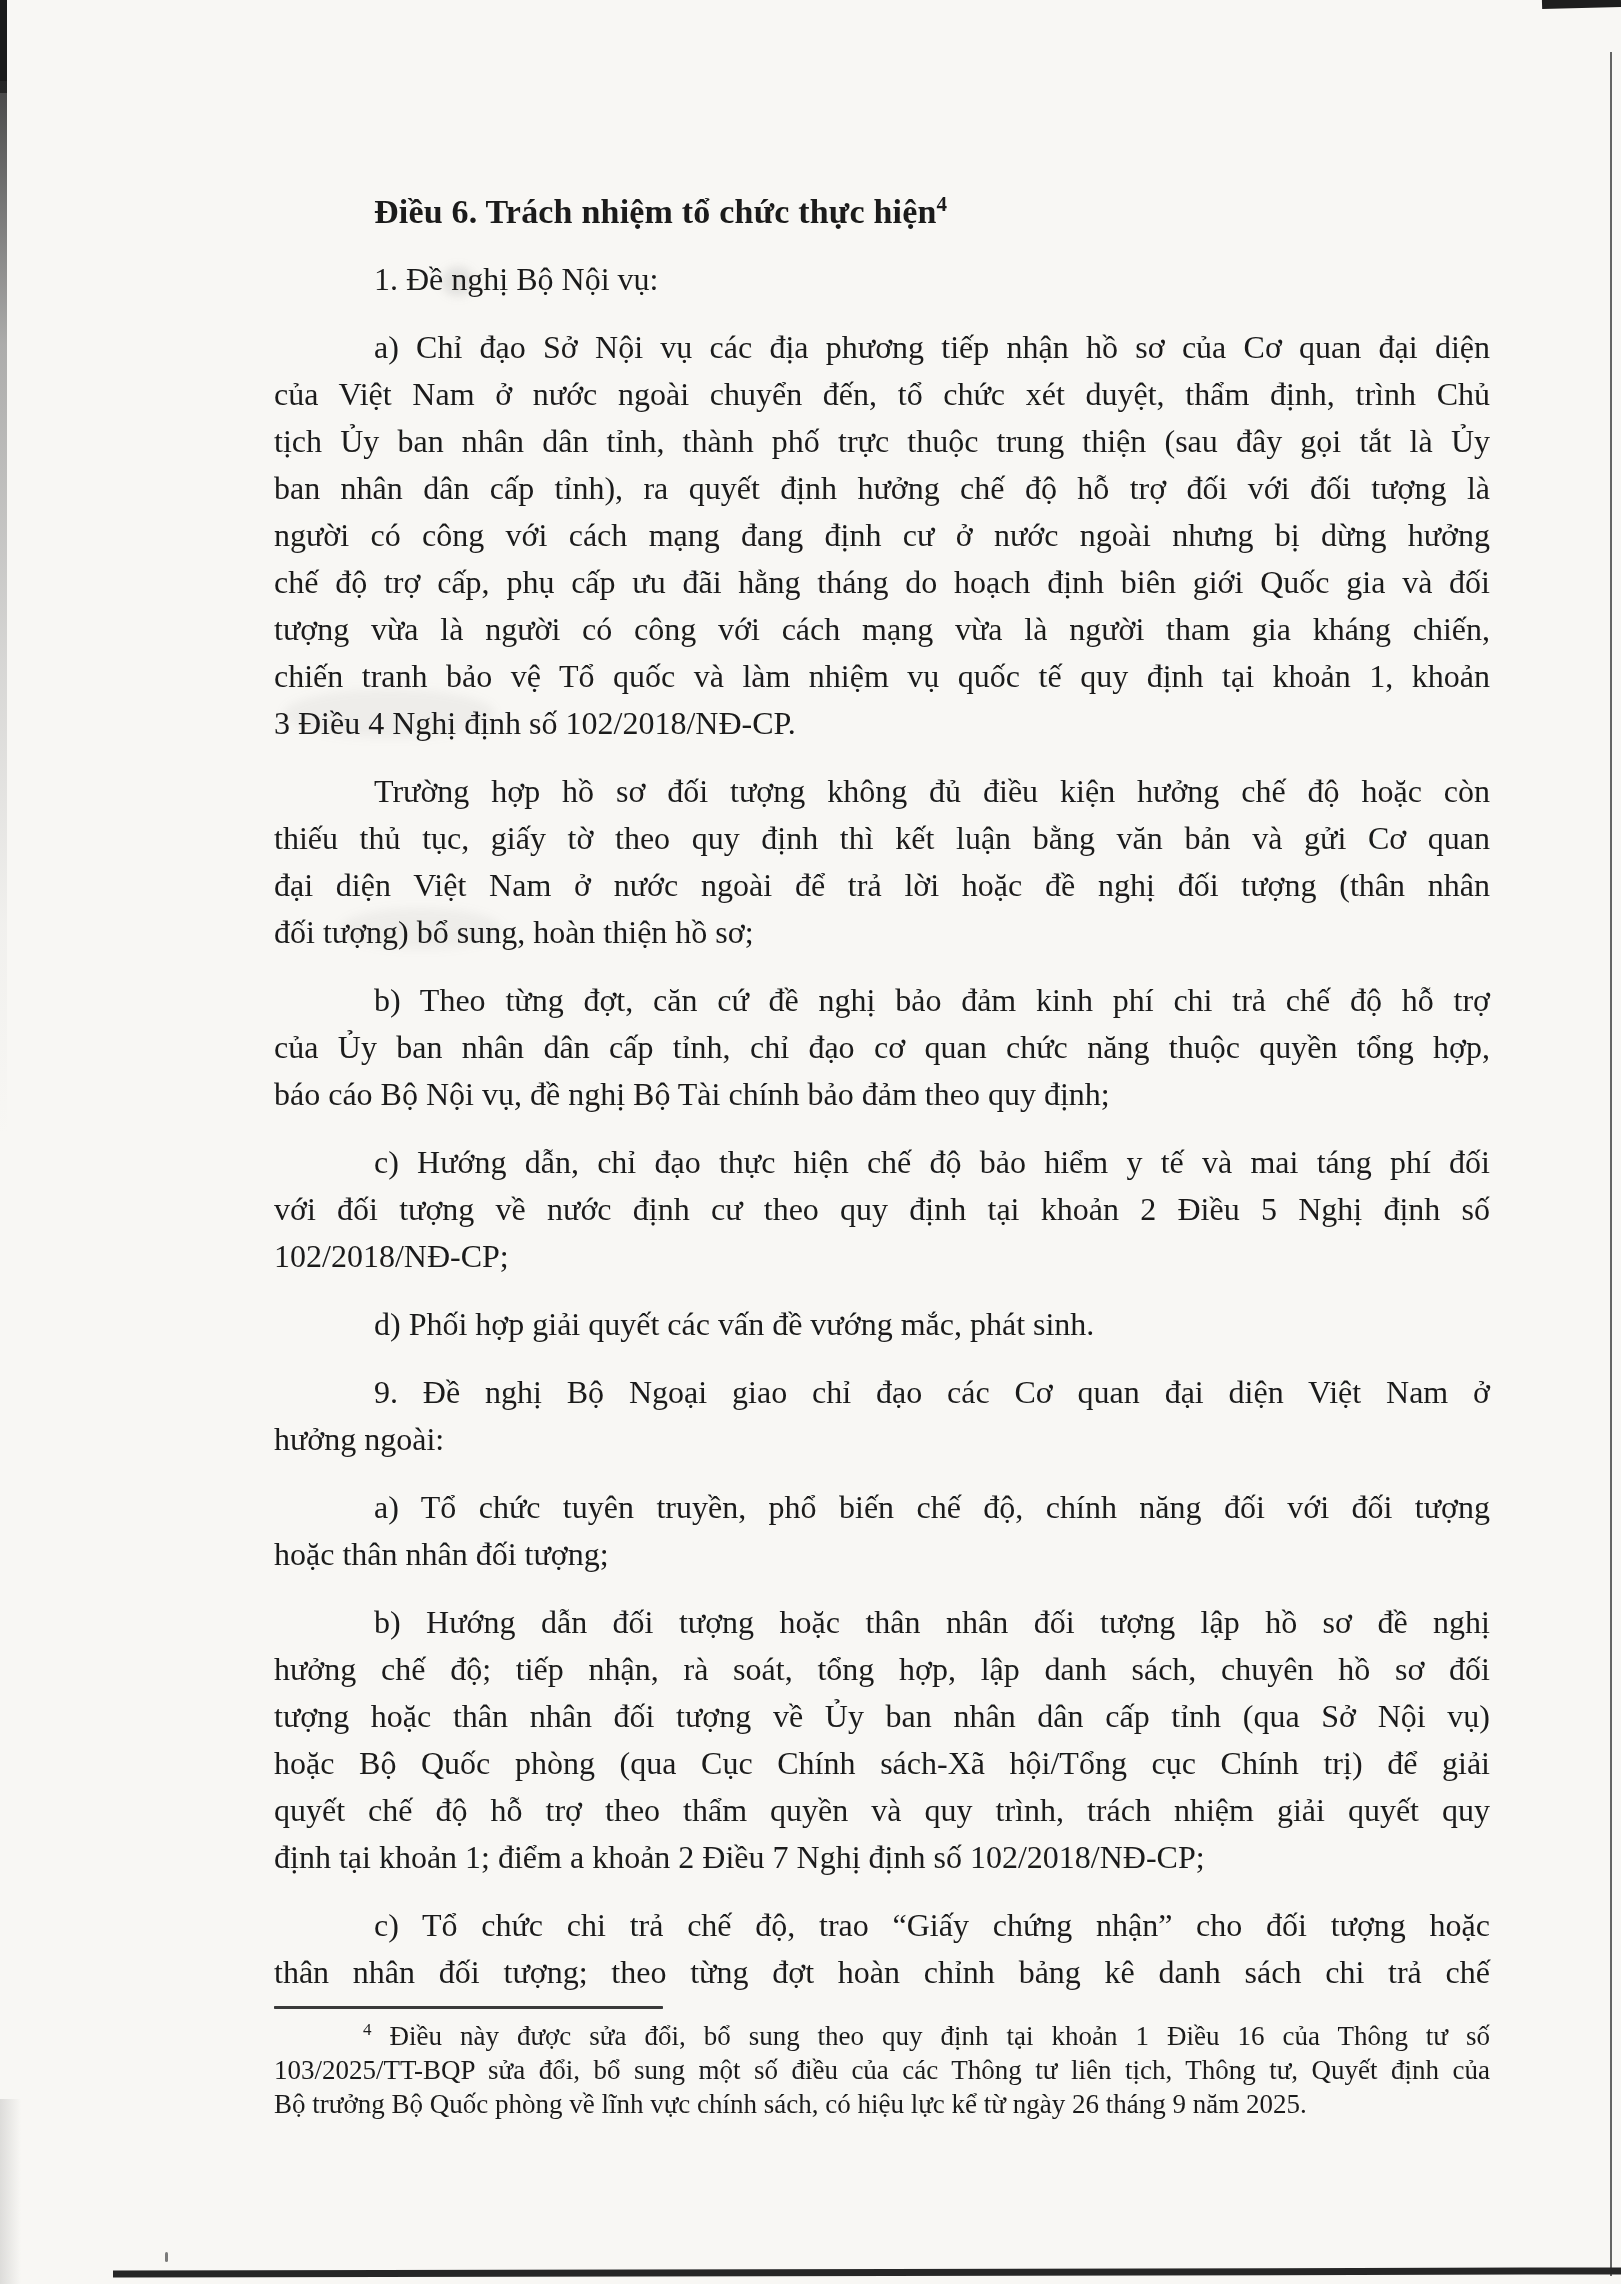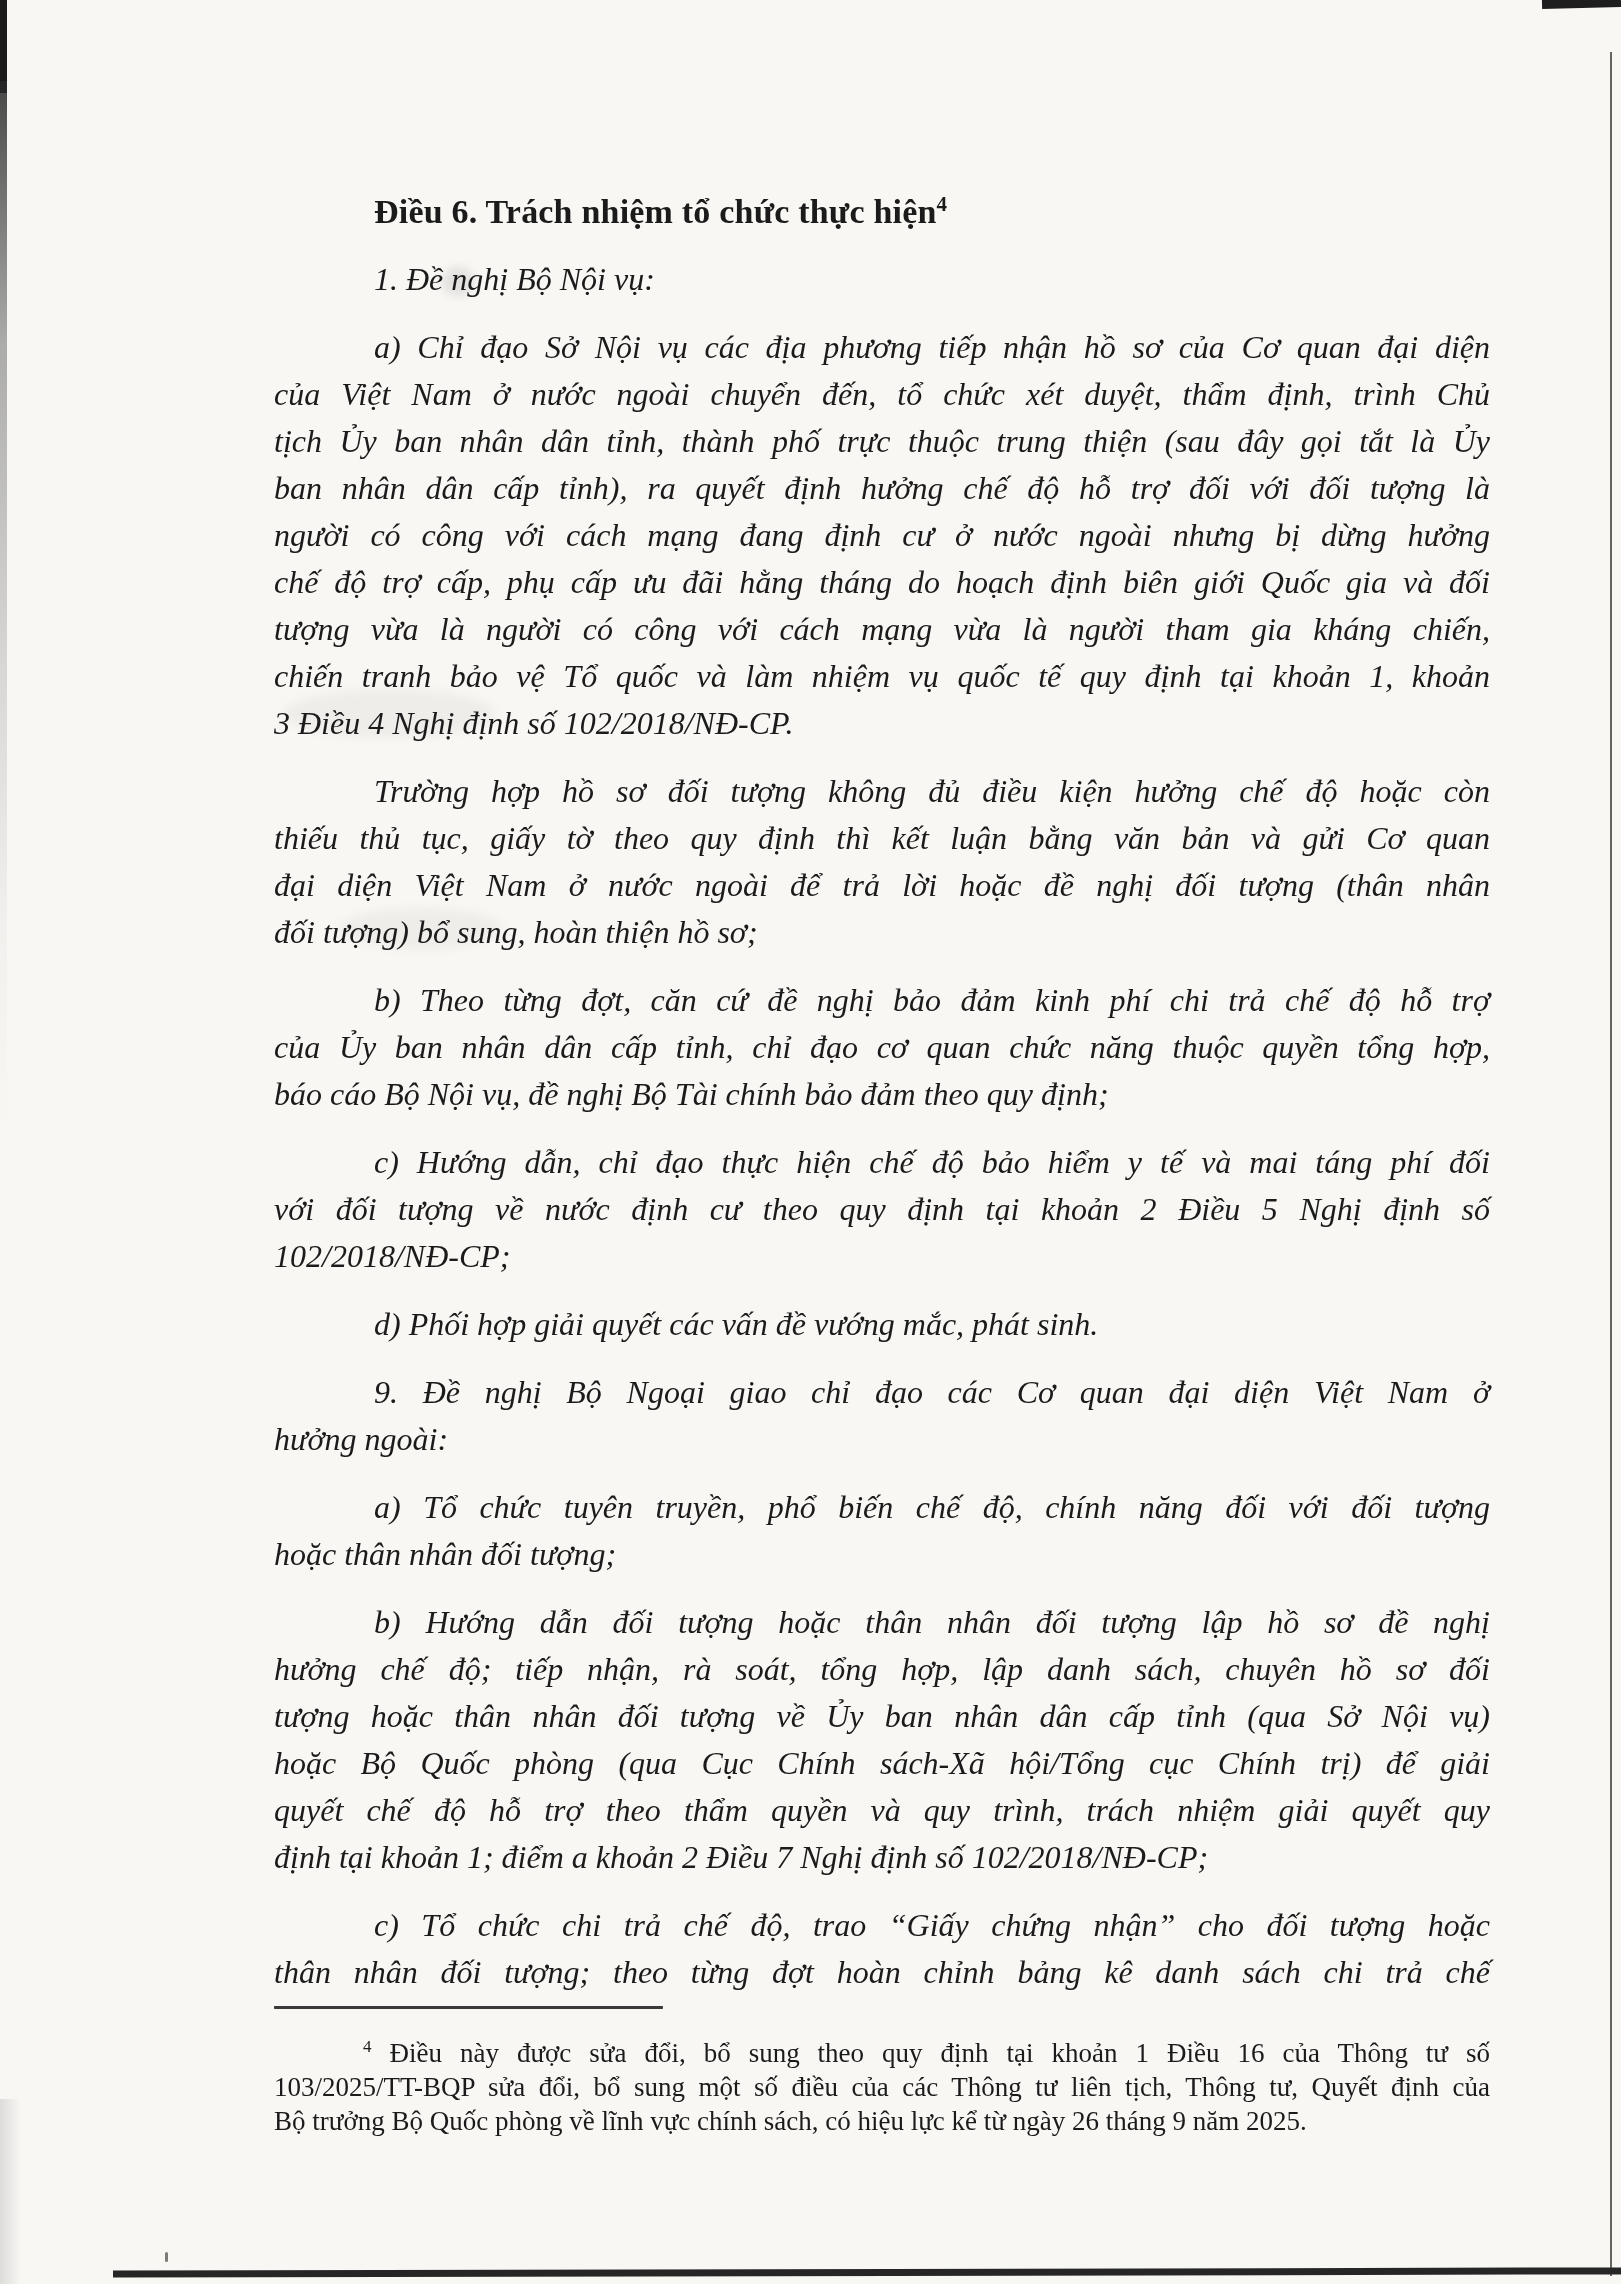--- a/index.html
+++ b/index.html
@@ -20,40 +20,40 @@
   }
   .heading {
     font-size: 34px; font-weight: 700;
     line-height: 47px;
     padding-left: 100px;
     letter-spacing: 0.2px;
     margin-bottom: 8px;
     white-space: nowrap;
   }
   .heading sup { font-size: 21px; vertical-align: super; line-height: 0; }
-  .para { margin-top: 21px; font-style: italic; }
+  .para { margin-top: 21px; }
   .tline {
     font-size: 32px;
     line-height: 47px;
     white-space: nowrap;
     text-align: justify;
     text-align-last: justify;
     text-justify: inter-word;
   }
   .tline.first { text-indent: 100px; }
   .tline.last  { text-align-last: left; }
 
   
   .footnote { margin-top: 9.7px; }
   .fn-sep {
     width: 389px; height: 3.2px;
     background: #3a3a3a;
     border-radius: 0.8px;
   }
-  .fn-lines { margin-top: 27px; }
+  .fn-lines { margin-top: 10px; }
   .fn-line {
     font-size: 27px;
     line-height: 34px;
     white-space: nowrap;
     text-align: justify;
     text-align-last: justify;
     text-justify: inter-word;
   }
   .fn-line.first { text-indent: 89px; }
   .fn-line.last  { text-align-last: left; }

